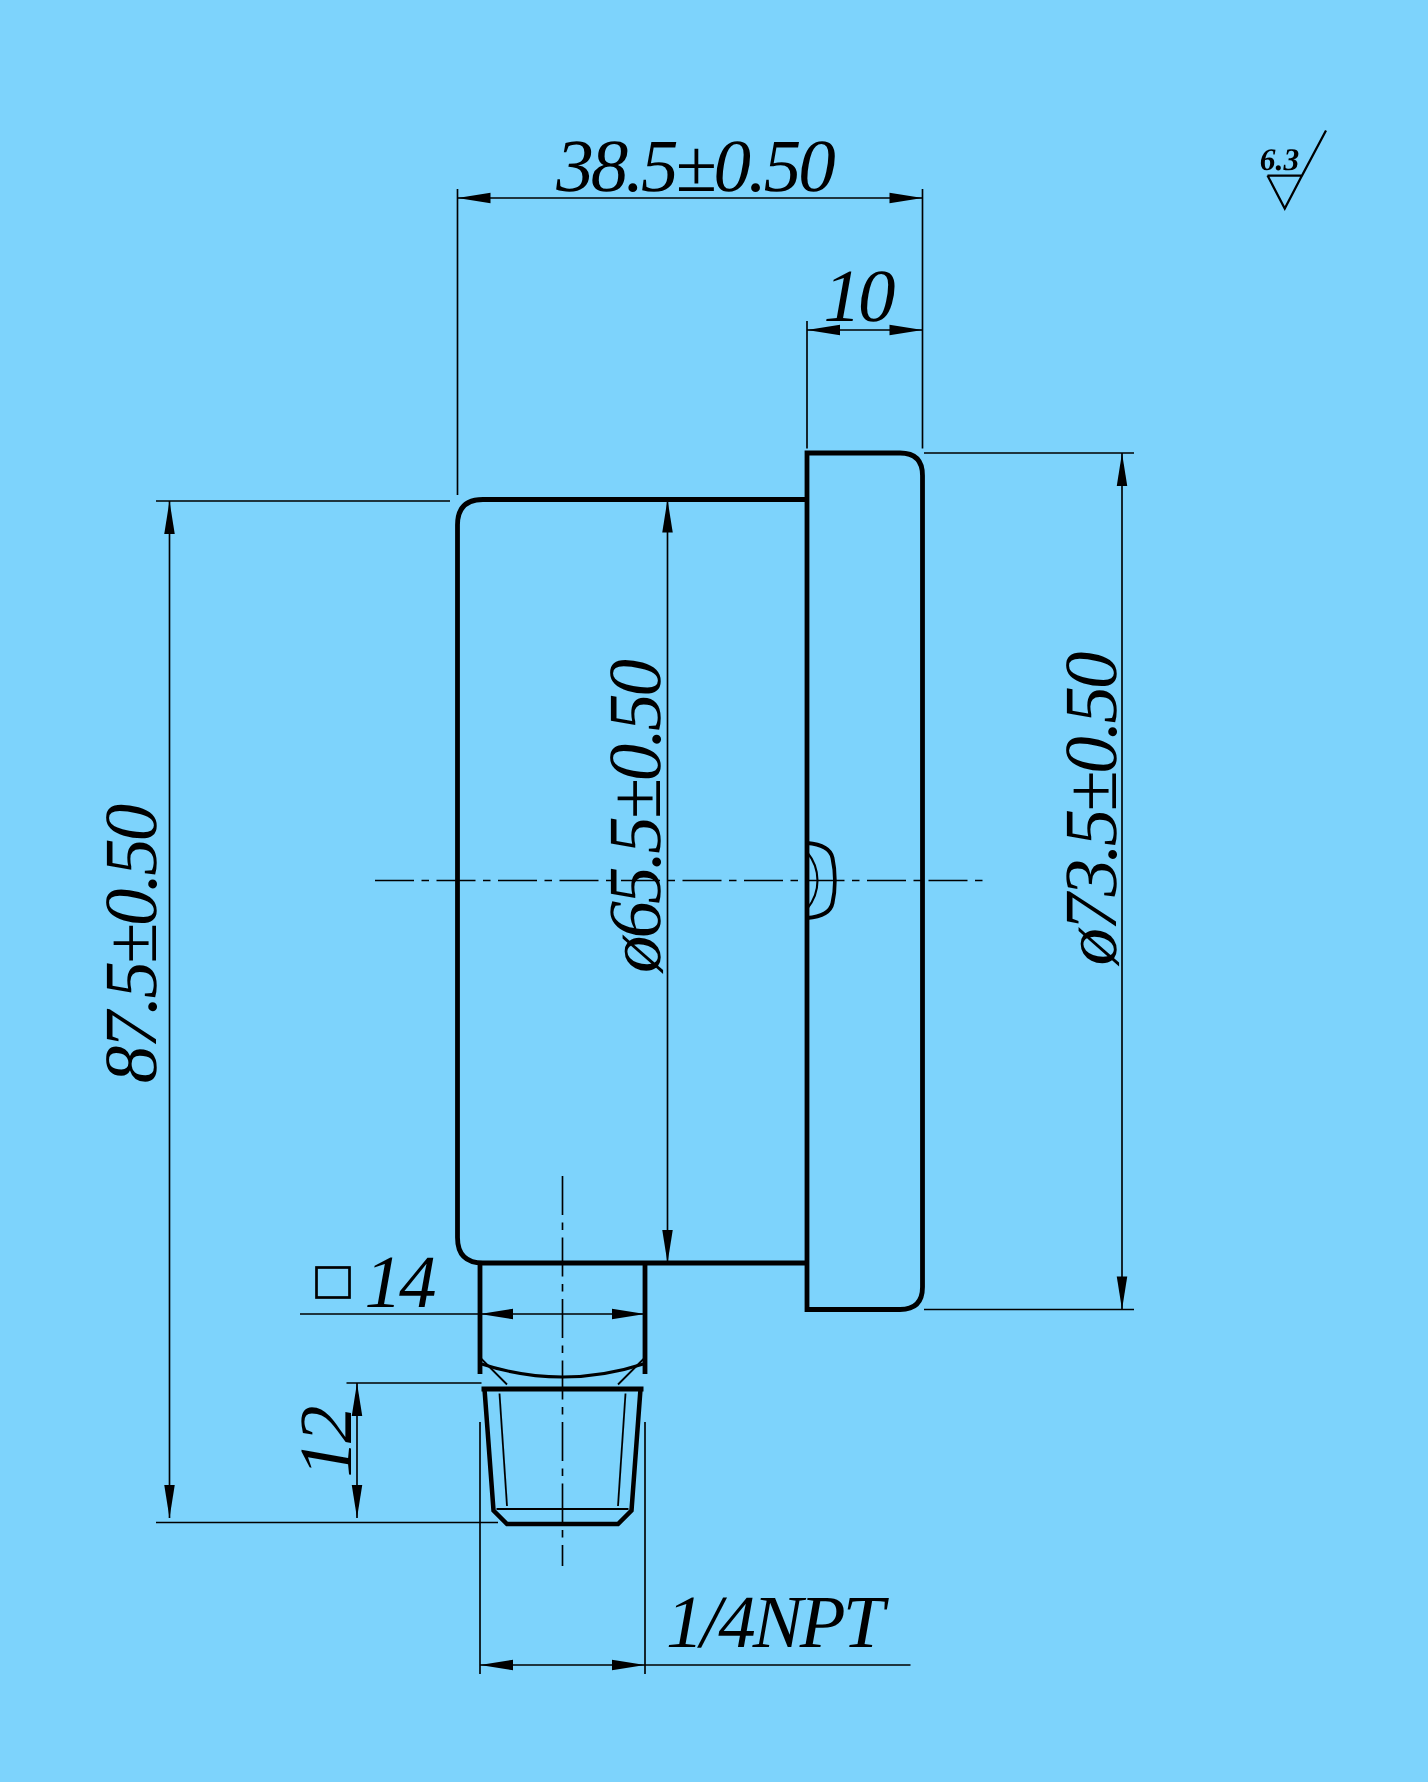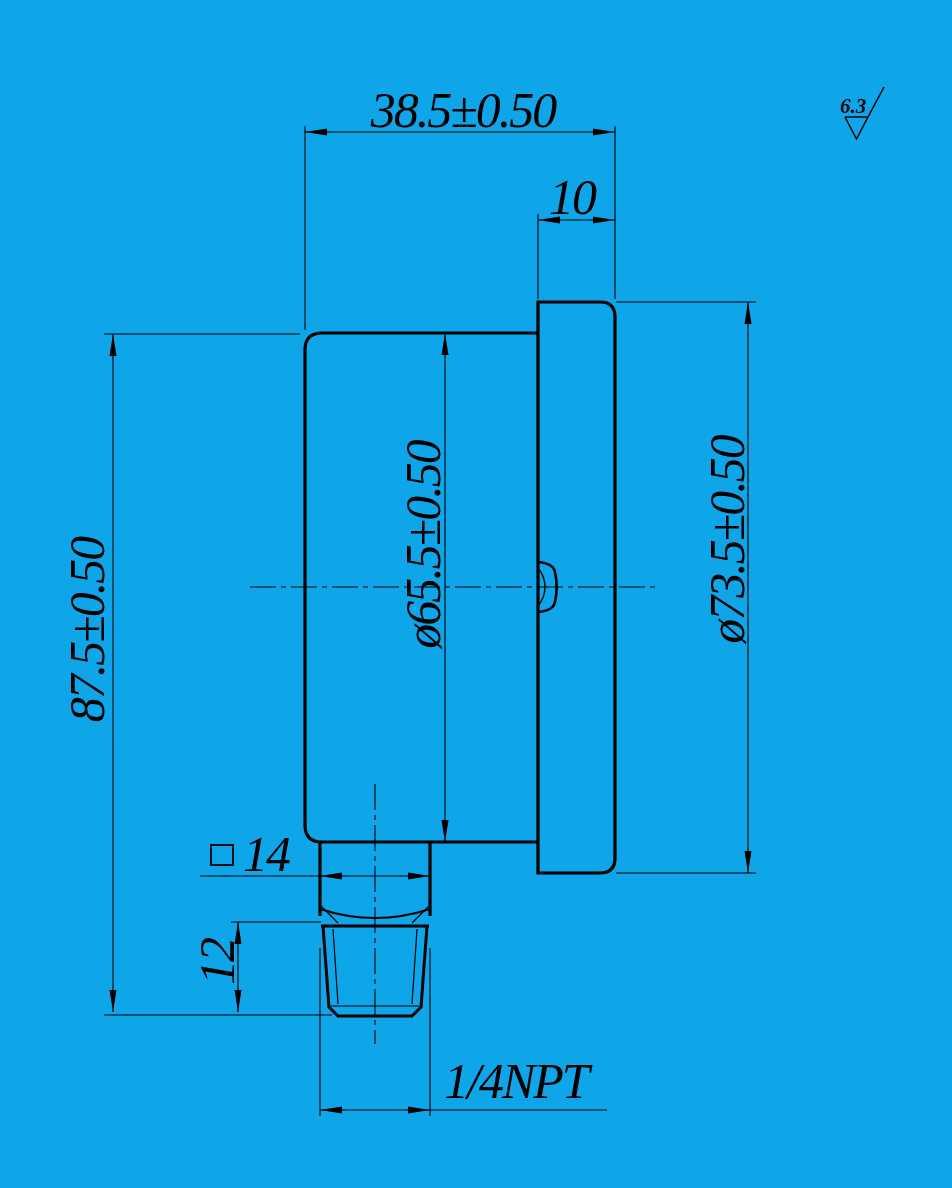--- a/index.html
+++ b/index.html
@@ -1,19 +1,19 @@
 <!DOCTYPE html>
 <html><head>
 <meta charset="utf-8">
 <style>
   html,body{margin:0;padding:0;background:#e8e8e8;}
   #canvas{
     position:relative;
     width:952px;height:1188px;
-    background:#0ea5e9;
+    background:#7dd3fc;
     margin:0 auto;
     font-family:"Liberation Serif", serif;
   }
   svg{position:absolute;left:0;top:0;}
   .dimtext{
     font-family:"Liberation Serif", serif;
     font-style:italic;
     font-size:50px;
     letter-spacing:-2px;
     fill:#000000;

